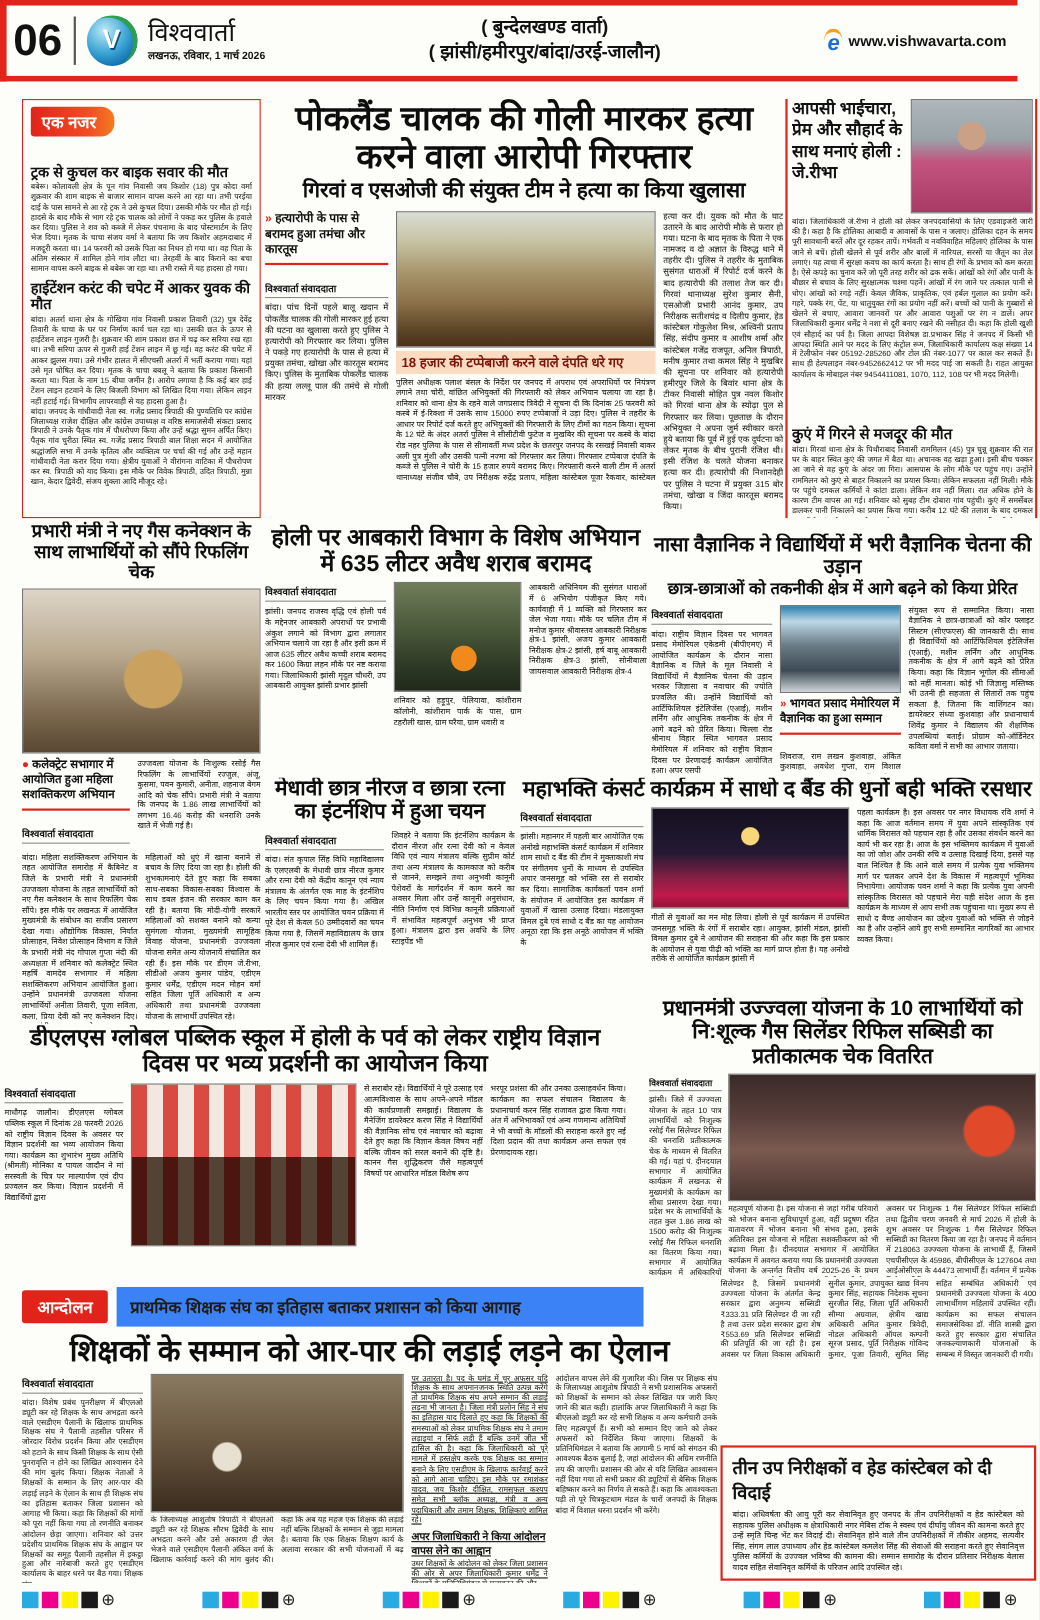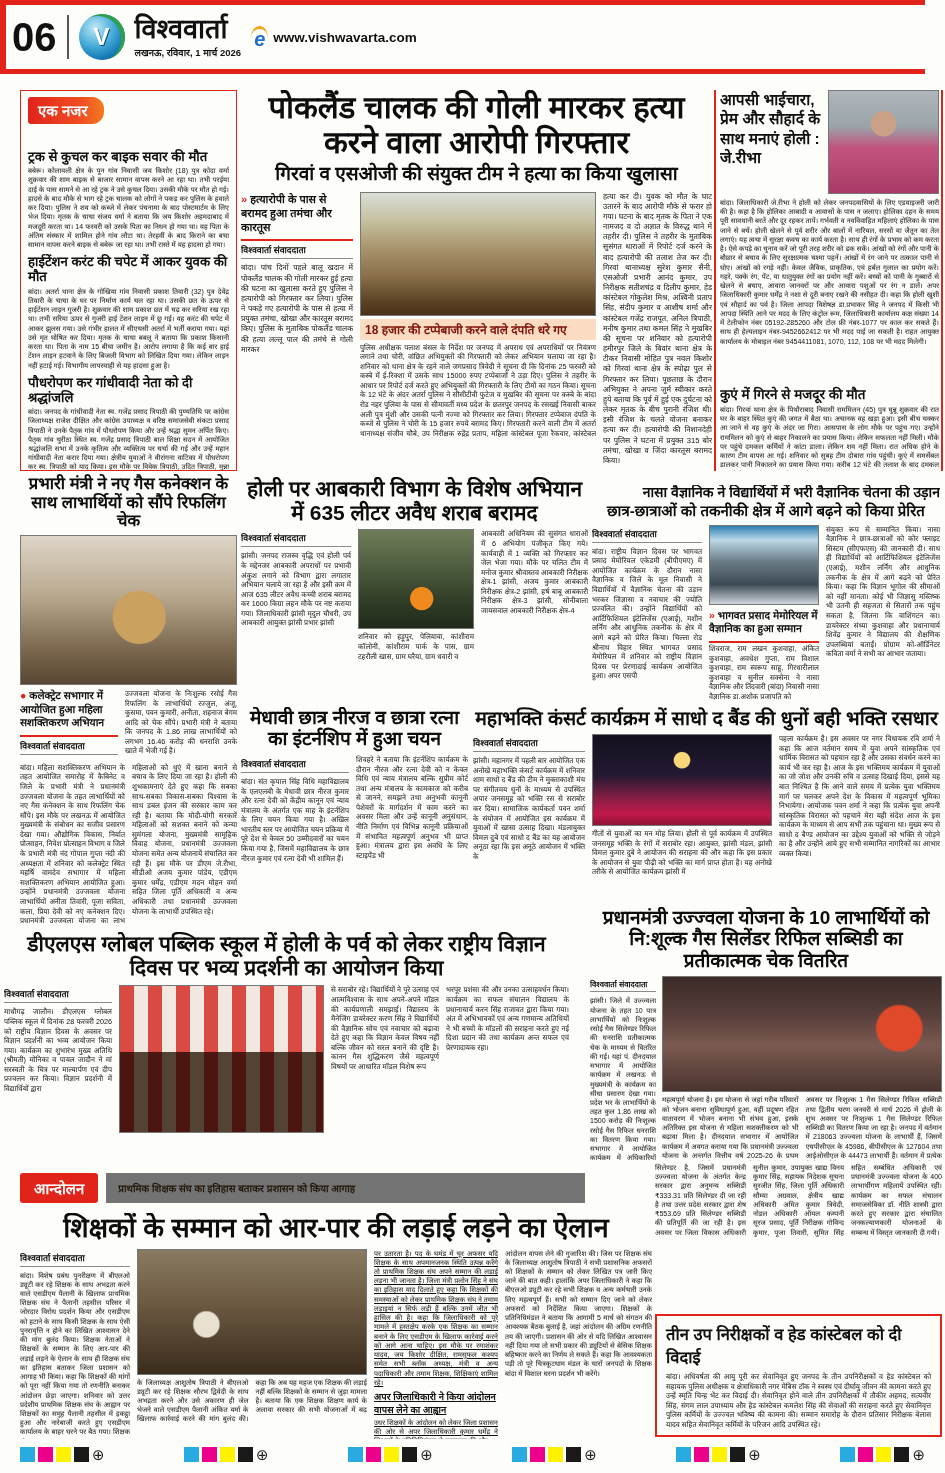--- a/index.html
+++ b/index.html
@@ -8,31 +8,31 @@
   .abs{position:absolute;}
   .ov{overflow:hidden;}
   
   .hframe{left:26px;top:12px;width:919px;height:64px;border-top:5px solid #e2231a;
           border-left:6px solid #e2231a;border-bottom:5px solid #e2231a;display:flex;align-items:center;gap:10px;}
   .pgnum{font-size:40px;font-weight:800;margin-left:6px;line-height:1;}
   .vdiv{width:2px;height:44px;background:#555;}
   .logo{width:46px;height:46px;border-radius:50%;background:radial-gradient(circle at 35% 30%,#bfe9f6,#3fa7d6 45%,#1172b0 75%,#0b4d7d);
         display:flex;align-items:center;justify-content:center;box-shadow:inset -4px 2px 0 #2e9e4f;}
   .logo span{color:#fff;font-weight:800;font-size:24px;text-shadow:1px 1px 0 #0b4d7d;}
-  .mname{font-size:27px;font-weight:700;line-height:1;}
+  .mname{font-size:23px;font-weight:400;line-height:1;}
   .mdate{font-size:9.5px;font-weight:bold;margin-top:3px;}
   .region{flex:1;text-align:center;font-weight:800;font-size:17px;line-height:1.35;}
   .site{display:flex;align-items:center;gap:5px;font-size:13.5px;font-weight:bold;margin-right:10px;}
   .eicon{color:#1e6fd0;font-size:20px;font-weight:800;font-style:italic;border-top:3px solid #f6a21d;border-radius:50%;padding:0 3px;line-height:1;}
   
   .t{font-size:7.6px;line-height:1.34;text-align:justify;margin:0;color:#121212;}
   .t7{font-size:7px;line-height:1.32;}
   .t72{font-size:7.2px;line-height:1.33;}
   .byl{font-weight:bold;font-size:8.8px;border-bottom:1px solid #8a8a8a;padding-bottom:2px;margin:3px 0 4px;}
-  .kick{font-weight:bold;font-size:11px;line-height:1.3;border-bottom:2px solid #e2231a;padding-bottom:5px;margin-bottom:1px;}
+  .kick{font-weight:bold;font-size:11px;line-height:1.3;border-bottom:2px solid #e2231a;padding-bottom:5px;margin-bottom:15px;}
   .mark{color:#e2231a;font-weight:800;margin-right:3px;}
   .h-c{text-align:center;font-weight:800;line-height:1.13;margin:0;color:#0d0d0d;}
   .photo{background:#999;border:1px solid #777;}
   
   .eknajar{left:20px;top:90px;width:217px;height:381px;border:1.5px solid #e2231a;padding:6px 7px;box-sizing:border-box;}
   .tag{display:inline-block;background:linear-gradient(90deg,#e2231a,#f04e23 70%,#f47b20);color:#fff;font-weight:800;
        font-size:15px;padding:3px 16px 4px 10px;border-radius:3px 12px 12px 3px;margin-bottom:20px;}
   .brief-h{font-size:13.2px;font-weight:800;margin:5px 0 2px;line-height:1.15;}
   .mainstory{left:241px;top:90px;width:471px;height:381px;}
   .capbar{background:#fbdcc3;color:#7d1408;font-weight:800;font-size:12px;padding:2px 5px;margin:3px 0;}
@@ -41,21 +41,21 @@
   .prabhari{left:20px;top:474px;width:217px;height:457px;}
   .excise{left:241px;top:477px;width:347px;height:226px;}
   .nasa{left:592px;top:485px;width:348px;height:218px;}
   .medhavi{left:241px;top:707px;width:227px;height:222px;}
   .mahab{left:473px;top:707px;width:467px;height:198px;}
   .dls{left:4px;top:932px;width:565px;height:230px;}
   .ujjupper{left:590px;top:907px;width:352px;height:254px;}
   .ujjlower{left:655px;top:1163px;width:287px;height:148px;}
   .strip{left:20px;top:1166px;width:565px;height:44px;display:flex;align-items:center;gap:8px;}
   .strip-label{background:#e2231a;color:#fff;font-weight:800;font-size:15px;padding:5px 14px;border-radius:3px;}
-  .strip-bar{flex:1;background:#737373;font-weight:800;font-size:10px;padding:8px 12px;color:#241a0e;}
+  .strip-bar{flex:1;background:#3b82f6;font-weight:800;font-size:15px;padding:8px 12px;color:#241a0e;}
   .shikshak{left:20px;top:1213px;width:632px;height:226px;}
   .farewell{left:655px;top:1314px;width:287px;height:123px;border:2px solid #e2231a;padding:6px 9px;box-sizing:border-box;}
   .cmyk{left:20px;top:1444px;width:905px;height:20px;display:flex;justify-content:space-between;align-items:center;}
   .grp{display:flex;gap:3px;align-items:center;}
   .sq{width:15px;height:15px;display:inline-block;}
   .c1{background:#29abe2;}.c2{background:#ec008c;}.c3{background:#fff200;}.c4{background:#1a1a1a;}
   .reg{font-size:15px;line-height:1;color:#222;}
   .cols2{column-count:2;column-gap:7px;}
   .cols3{column-count:3;column-gap:7px;}
   
@@ -77,38 +77,41 @@
   <header class="hframe">
     <div class="pgnum">06</div>
     <div class="vdiv"></div>
     <div class="logo">
         <span>V</span>
       </div>
     <div>
       <div class="mname">विश्ववार्ता</div>
       <div class="mdate">लखनऊ,  रविवार, 1 मार्च 2026</div>
     </div>
+    <div class="region">
+      <div>( बुन्देलखण्ड वार्ता)</div>
+      <div>( झांसी/हमीरपुर/बांदा/उरई-जालौन)</div>
+    </div>
     <div class="site">
       <span class="eicon">e</span>
       <span>www.vishwavarta.com</span>
     </div>
   </header>
 
   <section class="abs eknajar ov">
     <div class="tag">एक नजर</div>
     <article>
       <h3 class="brief-h">ट्रक से कुचल कर बाइक सवार की मौत</h3>
       <p class="t t7">बबेरू। कोलावली क्षेत्र के पून गांव निवासी जय किशोर (18) पुत्र कोदा वर्मा शुक्रवार की शाम बाइक से बाजार सामान वापस करने आ रहा था। तभी परईया दाई के पास सामने से आ रहे ट्रक ने उसे कुचल दिया। उसकी मौके पर मौत हो गई। हादसे के बाद मौके से भाग रहे ट्रक चालक को लोगों ने पकड़ कर पुलिस के हवाले कर दिया। पुलिस ने शव को कब्जे में लेकर पंचनामा के बाद पोस्टमार्टम के लिए भेज दिया। मृतक के चाचा संजय वर्मा ने बताया कि जय किशोर अहमदाबाद में मजदूरी करता था। 14 फरवरी को उसके पिता का निधन हो गया था। वह पिता के अंतिम संस्कार में शामिल होने गांव लौटा था। तेरहवीं के बाद किराने का बचा सामान वापस करने बाइक से बबेरू जा रहा था। तभी रास्ते में यह हादसा हो गया।</p>
     </article>
     <article>
       <h3 class="brief-h">हाईटेंशन करंट की चपेट में आकर युवक की मौत</h3>
       <p class="t t7">बांदा। अतर्रा थाना क्षेत्र के गोखिया गांव निवासी प्रकाश तिवारी (32) पुत्र देवेंद्र तिवारी के चाचा के घर पर निर्माण कार्य चल रहा था। उसकी छत के ऊपर से हाईटेंशन लाइन गुजरी है। शुक्रवार की शाम प्रकाश छत में चढ़ कर सरिया रख रहा था। तभी सरिया ऊपर से गुजरी हाई टेंशन लाइन में छू गई। वह करंट की चपेट में आकर झुलस गया। उसे गंभीर हालत में सीएचसी अतर्रा में भर्ती कराया गया। यहां उसे मृत घोषित कर दिया। मृतक के चाचा बबलू ने बताया कि प्रकाश किसानी करता था। पिता के नाम 15 बीघा जमीन है। आरोप लगाया है कि कई बार हाई टेंशन लाइन हटवाने के लिए बिजली विभाग को लिखित दिया गया। लेकिन लाइन नहीं हटाई गई। विभागीय लापरवाही से यह हादसा हुआ है।</p>
     </article>
     <article>
-      <h3 class="brief-h">पौधरोपण कर गांधीवादी नेता को दी श्रद्धांजलि</h3>
       <p class="t t7">बांदा। जनपद के गांधीवादी नेता स्व. गजेंद्र प्रसाद त्रिपाठी की पुण्यतिथि पर कांग्रेस जिलाध्यक्ष राजेश दीक्षित और कांग्रेस उपाध्यक्ष व वरिष्ठ समाजसेवी संकटा प्रसाद त्रिपाठी ने उनके पैतृक गांव में पौधरोपण किया और उन्हें श्रद्धा सुमन अर्पित किए। पैतृक गांव चुरीठा स्थित स्व. गजेंद्र प्रसाद त्रिपाठी बाल शिक्षा सदन में आयोजित श्रद्धांजलि सभा में उनके कृतित्व और व्यक्तित्व पर चर्चा की गई और उन्हें महान गांधीवादी नेता करार दिया गया। क्षेत्रीय युवाओं ने वीरांगना वाटिका में पौधरोपण कर स्व. त्रिपाठी को याद किया। इस मौके पर विवेक त्रिपाठी, उदित त्रिपाठी, मुन्ना खान, केदार द्विवेदी, संजय शुक्ला आदि मौजूद रहे।</p>
     </article>
   </section>
 
   <section class="abs mainstory ov">
     <h1 class="h-c" style="font-size:31px;">पोकलैंड चालक की गोली मारकर हत्या करने वाला आरोपी गिरफ्तार</h1>
     <h2 class="h-c" style="font-size:19px;margin-top:3px;font-weight:700;">गिरवां व एसओजी की संयुक्त टीम ने हत्या का किया खुलासा</h2>
     <div style="display:flex;gap:7px;margin-top:7px;">
       <div style="width:112px;flex:none;">
         <div class="kick"><span class="mark">»</span><span>हत्यारोपी के पास से बरामद हुआ तमंचा और कारतूस</span></div>
@@ -163,21 +166,21 @@
       </div>
       <div style="width:116px;flex:none;">
         <div class="photo ph-sharab" style="width:116px;height:100px;box-sizing:border-box;"></div>
         <p class="t t72" style="margin-top:3px;">शनिवार को हड़ूपुर, पेलियावा, कांशीराम कॉलोनी, कांशीराम पार्क के पास, ग्राम टहरौली खास, ग्राम घरैया, ग्राम धवारी व</p>
       </div>
       <p class="t t72" style="flex:1;">आबकारी अधिनियम की सुसंगत धाराओं में 6 अभियोग पंजीकृत किए गये। कार्यवाही में 1 व्यक्ति को गिरफ्तार कर जेल भेजा गया। मौके पर चलित टीम में मनोज कुमार श्रीवास्तव आबकारी निरीक्षक क्षेत्र-1 झांसी, अजय कुमार आबकारी निरीक्षक क्षेत्र-2 झांसी, हर्ष बाबू आबकारी निरीक्षक क्षेत्र-3 झांसी, सोनीबाला जायसवाल आबकारी निरीक्षक क्षेत्र-4</p>
     </div>
   </section>
 
   <section class="abs nasa ov">
-    <h2 class="h-c" style="font-size:14px;text-align:right;">नासा वैज्ञानिक ने विद्यार्थियों में भरी वैज्ञानिक चेतना की उड़ान</h2>
+    <h2 class="h-c" style="font-size:18px;">नासा वैज्ञानिक ने विद्यार्थियों में भरी वैज्ञानिक चेतना की उड़ान</h2>
     <h3 class="h-c" style="font-size:15px;font-weight:700;margin-top:2px;">छात्र-छात्राओं को तकनीकी क्षेत्र में आगे बढ़ने को किया प्रेरित</h3>
     <div style="display:flex;gap:7px;margin-top:5px;">
       <div style="width:110px;flex:none;">
         <div class="byl">विश्ववार्ता संवाददाता</div>
         <p class="t t72">बांदा। राष्ट्रीय विज्ञान दिवस पर भागवत प्रसाद मेमोरियल एकेडमी (बीपीएमए) में आयोजित कार्यक्रम के दौरान नासा वैज्ञानिक व जिले के मूल निवासी ने विद्यार्थियों में वैज्ञानिक चेतना की उड़ान भरकर जिज्ञासा व नवाचार की ज्योति प्रज्वलित की। उन्होंने विद्यार्थियों को आर्टिफिशियल इंटेलिजेंस (एआई), मशीन लर्निंग और आधुनिक तकनीक के क्षेत्र में आगे बढ़ने को प्रेरित किया। चिल्ला रोड श्रीनाथ विहार स्थित भागवत प्रसाद मेमोरियल में शनिवार को राष्ट्रीय विज्ञान दिवस पर प्रेरणादाई कार्यक्रम आयोजित हुआ। अपर एसपी</p>
       </div>
       <div style="width:110px;flex:none;">
         <div class="photo ph-nasa" style="width:110px;height:80px;box-sizing:border-box;"></div>
         <div class="kick" style="font-size:10.5px;margin-top:4px;"><span class="mark">»</span><span>भागवत प्रसाद मेमोरियल में वैज्ञानिक का हुआ सम्मान</span></div>
         <p class="t t72">शिवराज, राम लखन कुशवाहा, अंकित कुशवाहा, अवधेश गुप्ता, राम विशाल कुशवाहा, राम स्वरूप साहू, गिरधारीलाल कुशवाहा व सुनील सक्सेना ने नासा वैज्ञानिक और तिंदवारी (बांदा) निवासी नासा वैज्ञानिक डा.अशोक प्रजापति को</p>

